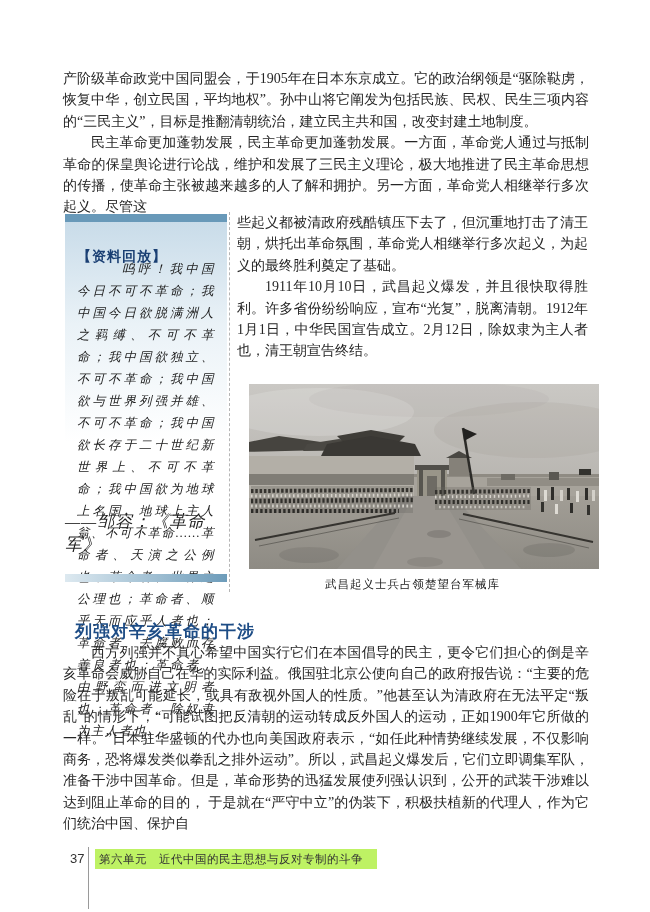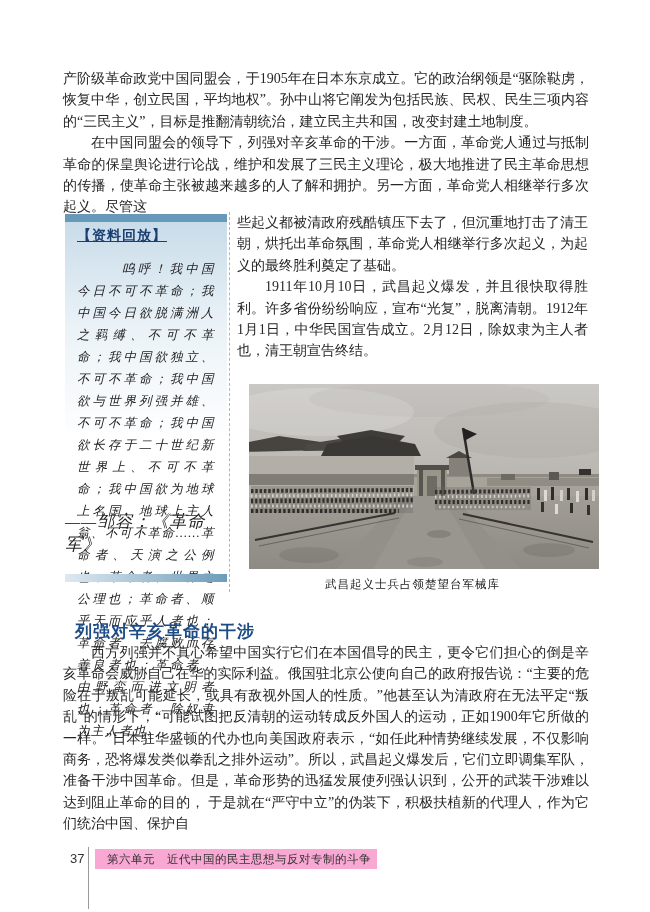--- a/index.html
+++ b/index.html
@@ -16,23 +16,23 @@
   
   #sidebar-box{
     position:absolute;left:65px;top:214px;width:162px;height:368px;
     background:linear-gradient(to bottom,#c6dae8 0%,#eaf2f7 30%,#ffffff 62%);
     box-sizing:border-box;
   }
   .box-top-bar{position:absolute;top:0;left:0;width:100%;height:8px;background:#6899b9;}
   .box-bottom-bar{position:absolute;bottom:0;left:0;width:100%;height:8px;
     background:linear-gradient(to right,#dde9f0 0%,#6d9cba 100%);}
   .box-header{
-    position:absolute;top:13px;left:12px;
-    font-family:"Liberation Sans","DejaVu Sans",sans-serif;
-    font-weight:bold;font-size:14px;color:#1a3f73;letter-spacing:1px;text-decoration:underline;
+    position:absolute;top:34px;left:12px;
+    font-family:"Liberation Sans","DejaVu Sans",sans-serif;
+    font-weight:bold;font-size:14px;color:#1a3f73;letter-spacing:1px;
   }
   .box-quote{
     position:absolute;top:44px;left:12px;width:138px;
     font-style:italic;font-size:12.5px;line-height:22px;letter-spacing:1.5px;
     color:#1c1c1c;text-align:justify;text-indent:3.6em;
   }
   .box-attribution{
     position:absolute;bottom:26px;right:12px;
     font-style:italic;font-size:17px;color:#1c1c1c;letter-spacing:1px;
   }
@@ -60,33 +60,33 @@
 
   
   .page-num{
     position:absolute;left:70px;top:851px;
     font-family:"Liberation Sans","DejaVu Sans",sans-serif;
     font-size:13px;color:#333;
   }
   .footer-rule{position:absolute;left:88px;top:847px;width:1px;height:62px;background:#9a9a9a;}
   .footer-bar{
     position:absolute;left:95px;top:849px;width:282px;height:20px;
-    background:#f9a8d4;display:flex;align-items:center;
-    font-family:"Liberation Sans","DejaVu Sans",sans-serif;
-    font-size:11.5px;color:#333;padding-left:12px;box-sizing:border-box;letter-spacing:0.5px;
+    background:#bef264;display:flex;align-items:center;
+    font-family:"Liberation Sans","DejaVu Sans",sans-serif;
+    font-size:11.5px;color:#333;padding-left:4px;box-sizing:border-box;letter-spacing:0.5px;
   }
 </style>
 </head>
 <body>
 
 <div class="page">
 
   <div id="intro" class="body-text">
     <p>产阶级革命政党中国同盟会，于1905年在日本东京成立。它的政治纲领是“驱除鞑虏，恢复中华，创立民国，平均地权”。孙中山将它阐发为包括民族、民权、民生三项内容的“三民主义”，目标是推翻清朝统治，建立民主共和国，改变封建土地制度。</p>
-    <p class="indent">在中国同盟会的领导下，列强对辛亥革命的干涉。一方面，革命党人通过与抵制革命的保皇舆论进行论战，维护和发展了三民主义理论，极大地推进了民主革命思想的传播，使革命主张被越来越多的人了解和拥护。另一方面，革命党人相继举行多次起义。尽管这</p>
+    <p class="indent">民主革命更加蓬勃发展，民主革命更加蓬勃发展。一方面，革命党人通过与抵制革命的保皇舆论进行论战，维护和发展了三民主义理论，极大地推进了民主革命思想的传播，使革命主张被越来越多的人了解和拥护。另一方面，革命党人相继举行多次起义。尽管这</p>
   </div>
 
   <aside id="sidebar-box">
     <div class="box-top-bar"></div>
     <div class="box-header">【资料回放】</div>
     <div class="box-quote">呜呼！我中国今日不可不革命；我中国今日欲脱满洲人之羁缚、不可不革命；我中国欲独立、不可不革命；我中国欲与世界列强并雄、不可不革命；我中国欲长存于二十世纪新世界上、不可不革命；我中国欲为地球上名国、地球上主人翁、不可不革命……革命者、天演之公例也；革命者、世界之公理也；革命者、顺乎天而应乎人者也；革命者、去腐败而存善良者也；革命者、由野蛮而进文明者也；革命者、除奴隶为主人者也。</div>
     <div class="box-attribution">——邹容：《革命军》</div>
     <div class="box-bottom-bar"></div>
   </aside>
 

